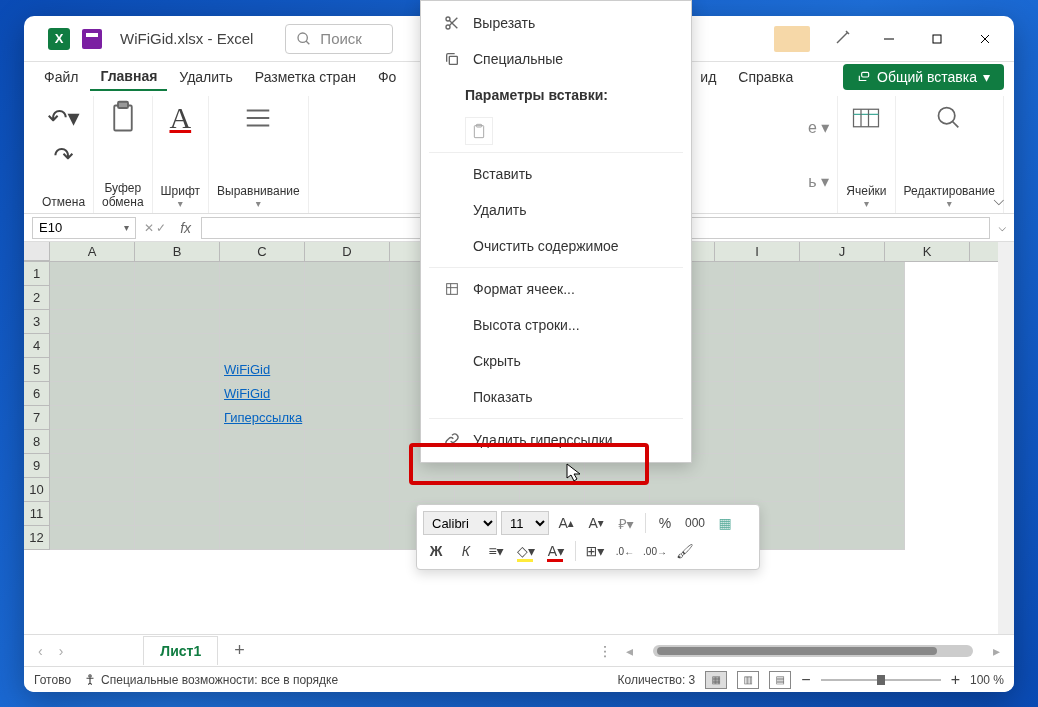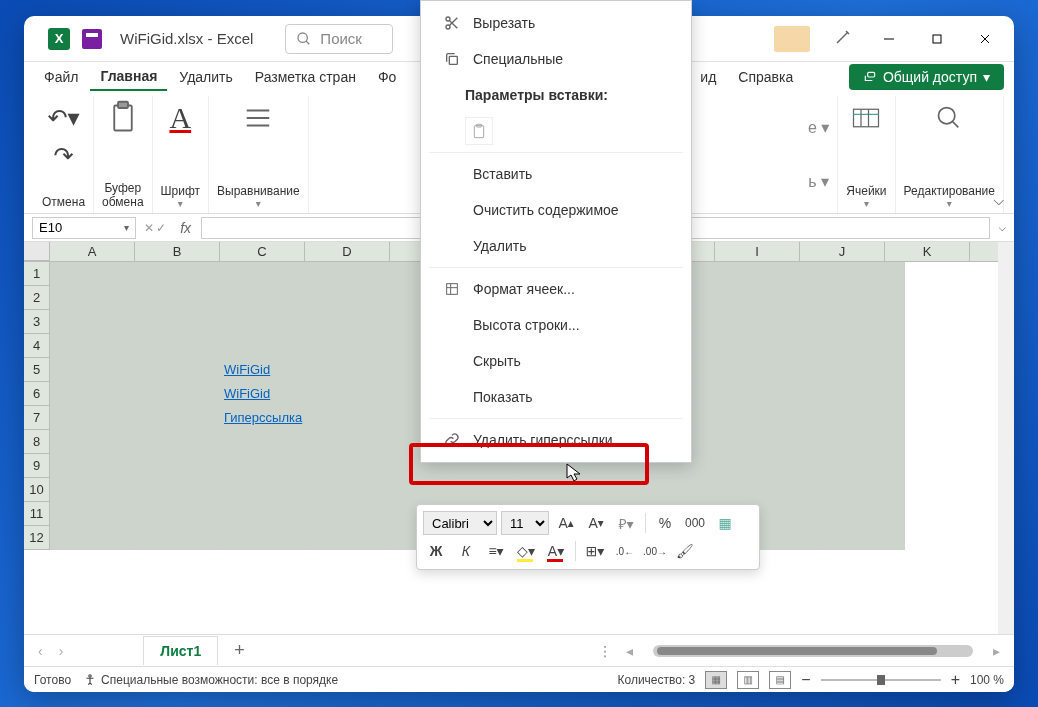--- a/index.html
+++ b/index.html
@@ -131,21 +131,21 @@
     <div class="tab">Разметка стран</div>
     <div class="tab">Фо</div>
     <div style="width:280px"></div>
     <div class="tab">ид</div>
     <div class="tab">Справка</div>
     <div class="share-btn">
       <svg viewBox="0 0 24 24" fill="none" stroke="currentColor" stroke-width="2">
           <rect x="8" y="4" width="12" height="8" rx="2"></rect>
           <path d="M4 10v8h12"></path>
         </svg>
-      <span>Общий доступ</span>
+      <span>Общий вставка</span>
       <span>▾</span>
     </div>
   </div>
 
   <div class="ribbon">
     <div class="ribbon-group">
       <div class="ribbon-icon-lg">↶▾</div>
       <div class="ribbon-icon-lg">↷</div>
       <div class="ribbon-label">Отмена</div>
     </div>
@@ -476,25 +476,25 @@
         </svg>
       </div>
   </div>
   <div class="ctx-sep"></div>
   <div class="ctx-item">
       <span class="ctx-icon"></span>
       <span>Вставить</span>
     </div>
   <div class="ctx-item">
       <span class="ctx-icon"></span>
+      <span>Удалить</span>
+    </div>
+  <div class="ctx-item">
+      <span class="ctx-icon"></span>
       <span>Очистить содержимое</span>
-    </div>
-  <div class="ctx-item">
-      <span class="ctx-icon"></span>
-      <span>Удалить</span>
     </div>
   <div class="ctx-sep"></div>
   <div class="ctx-item">
     <span class="ctx-icon">
         <svg viewBox="0 0 24 24" fill="none" stroke="currentColor" stroke-width="1.5">
           <rect x="4" y="4" width="16" height="16"></rect>
           <line x1="4" y1="10" x2="20" y2="10"></line>
           <line x1="10" y1="4" x2="10" y2="20"></line>
         </svg>
       </span>

